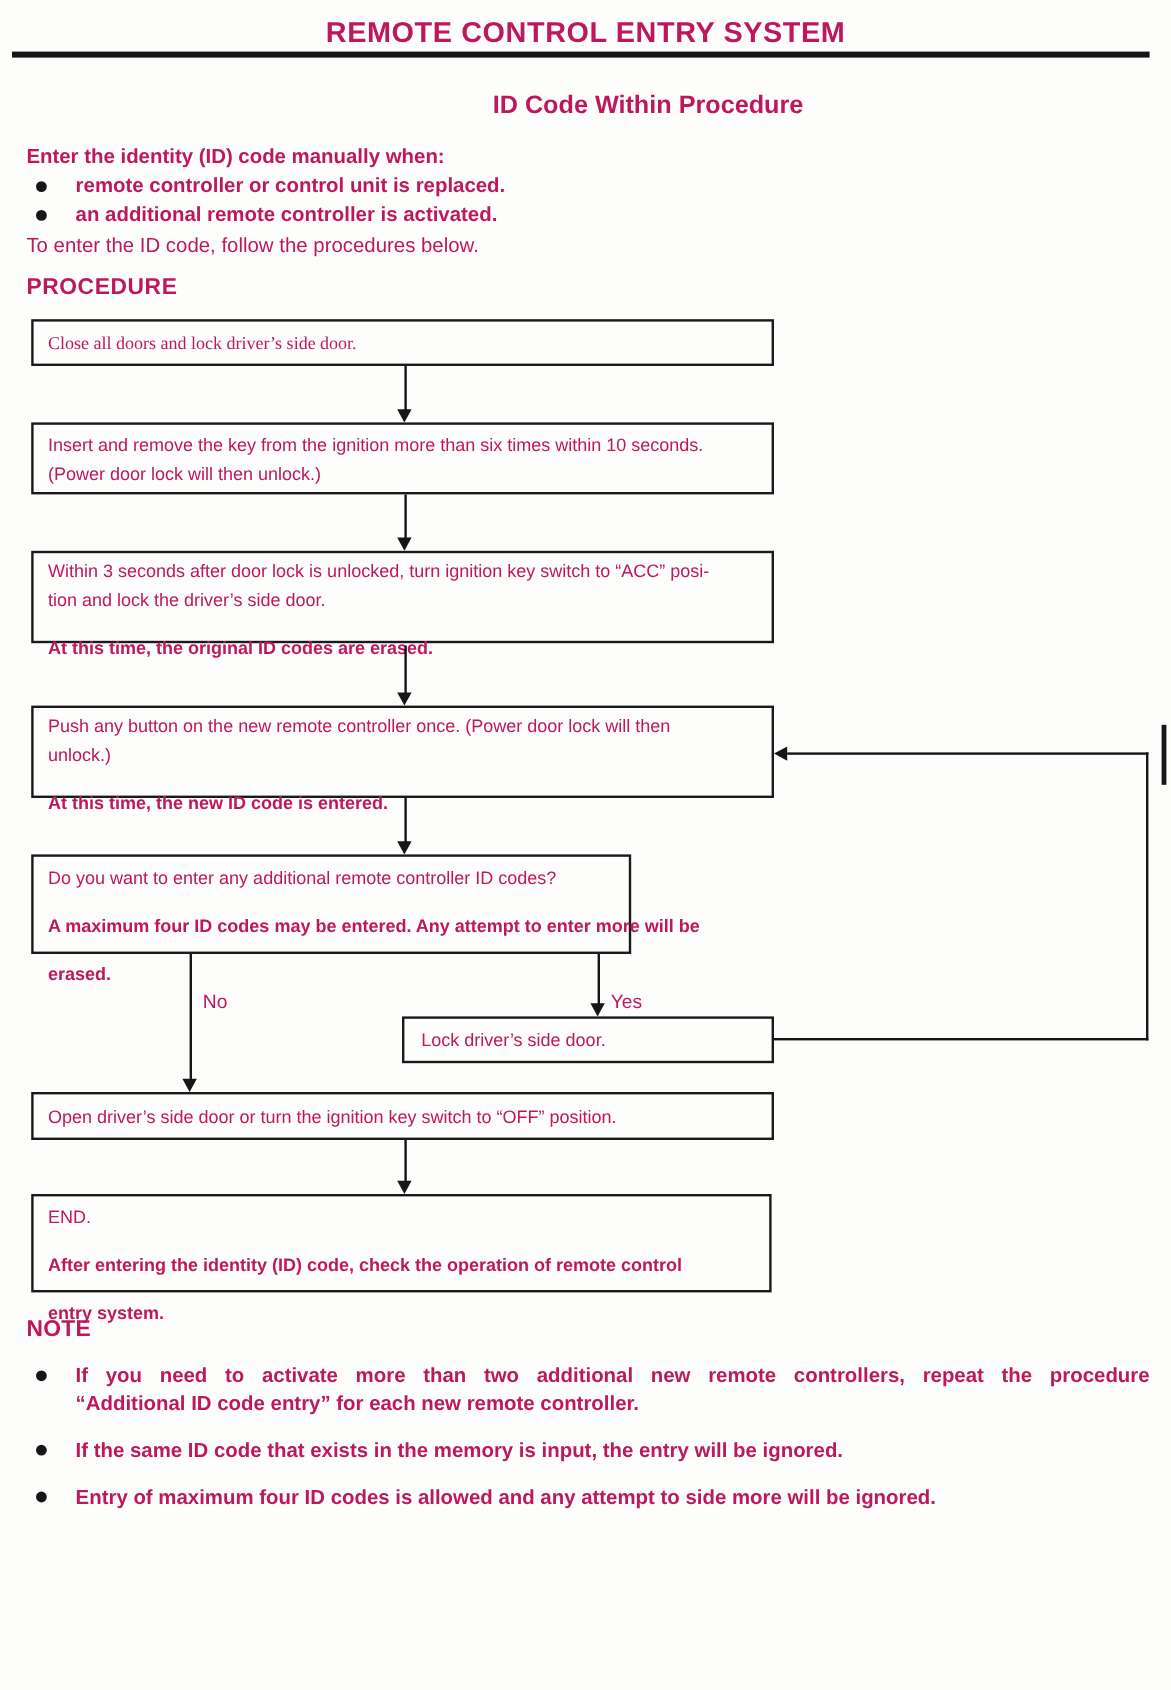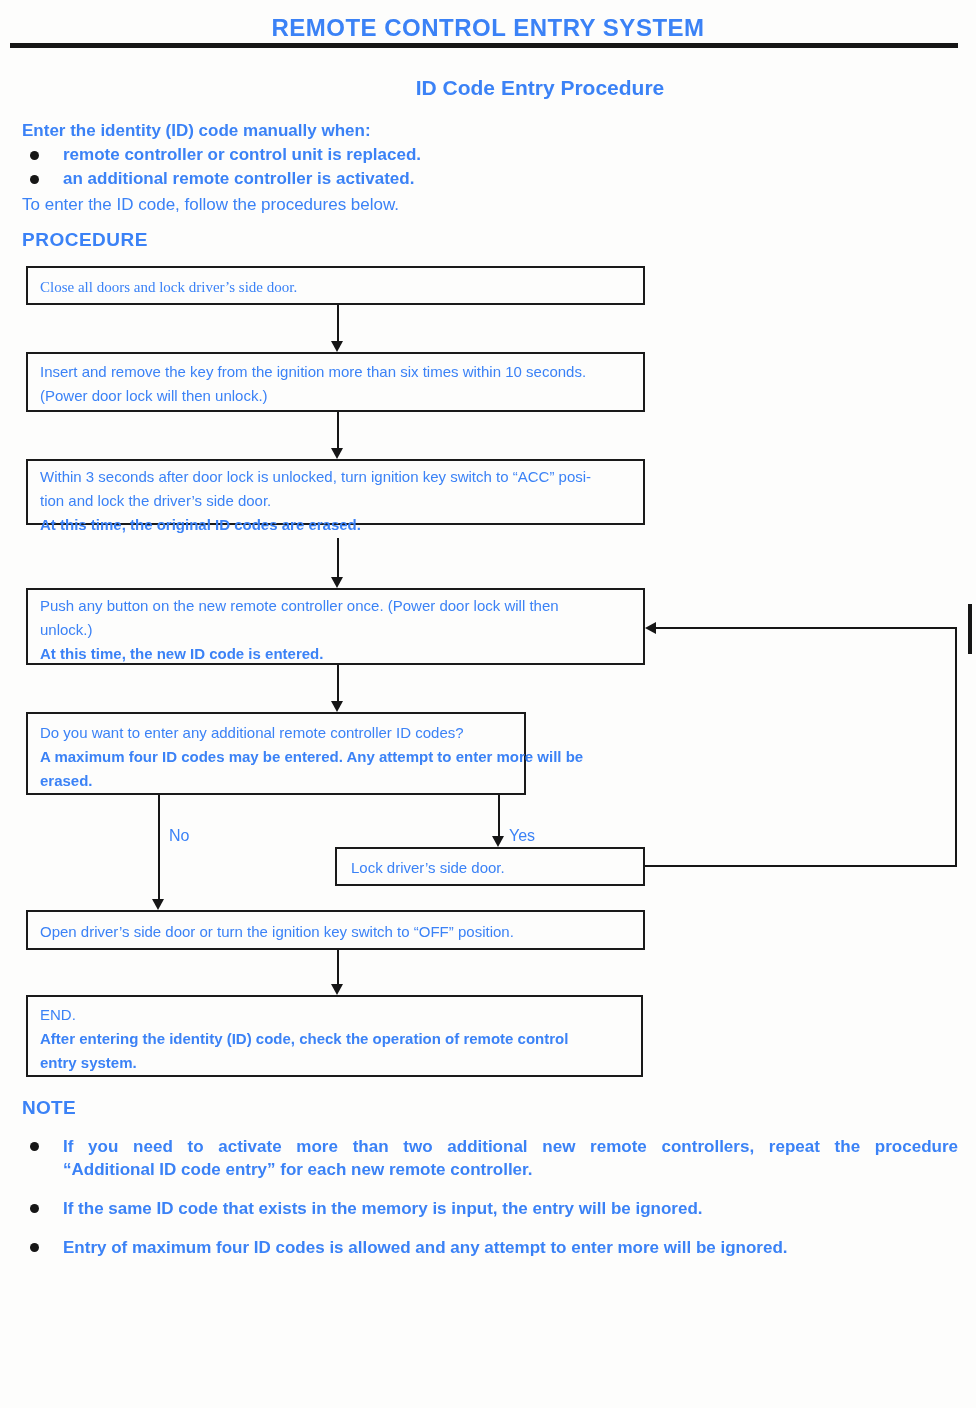--- a/index.html
+++ b/index.html
@@ -1,57 +1,57 @@
 <!DOCTYPE html>
 <html><head>
 <meta charset="utf-8">
 <style>
   html,body{margin:0;padding:0;background:#e8e8e8;}
   .page{
     position:relative;width:976px;height:1408px;background:#fdfdfc;
-    font-family:"Liberation Sans","DejaVu Sans",sans-serif;color:#3b82f6;
+    font-family:"Liberation Sans","DejaVu Sans",sans-serif;color:#be185d;
     overflow:hidden;margin:0 auto;
   }
   .abs{position:absolute;}
   .title{top:14px;left:0;width:976px;text-align:center;font-size:24px;font-weight:700;letter-spacing:.5px;}
   .title-rule{top:43px;left:10px;width:948px;height:5px;background:#161616;}
   .subtitle{top:76px;left:104px;width:872px;text-align:center;font-size:21px;font-weight:700;}
   .intro{top:120px;left:22px;width:700px;font-size:17px;line-height:22px;}
   .intro .lead{font-weight:700;}
   .intro .outro{font-weight:400;margin-top:4px;}
   .brow{display:flex;align-items:flex-start;margin-top:2px;}
   .dot{flex:none;width:9px;height:9px;border-radius:50%;background:#161616;margin:7px 8px 0 8px;}
   .brow .btxt{font-weight:700;margin-left:16px;}
   .proc-heading{top:229px;left:22px;font-size:19px;font-weight:700;letter-spacing:.5px;}
   .fbox{
     border:2px solid #1a1a1a;background:#fdfdfc;box-sizing:border-box;
     font-size:15px;line-height:24px;padding-left:12px;
   }
   .fbox .bline{white-space:nowrap;}
-  .fbox .bold{font-weight:700;}
+  .fbox .bold{font-weight:700;margin-top:16px;}
   .vline{width:2px;background:#161616;}
   .hline{height:2px;background:#161616;}
   .head-down{width:0;height:0;border-left:6px solid transparent;border-right:6px solid transparent;border-top:11px solid #161616;}
   .head-left{width:0;height:0;border-top:6px solid transparent;border-bottom:6px solid transparent;border-right:11px solid #161616;}
   .branch-label{font-size:16px;line-height:18px;margin-top:28px;}
   .edge-mark{width:4px;background:#161616;}
   .note{top:1096px;left:22px;width:936px;font-size:17px;line-height:23px;}
   .note .note-heading{font-size:19px;font-weight:700;letter-spacing:.3px;margin-bottom:5px;}
   .note .brow{margin-top:16px;}
   .note .btxt{font-weight:700;}
   .justify-line{text-align:justify;text-align-last:justify;}
 </style>
 </head>
 <body>
 
 <div class="page">
 
   <div class="abs title">REMOTE CONTROL ENTRY SYSTEM</div>
   <div class="abs title-rule"></div>
-  <div class="abs subtitle">ID Code Entry Procedure</div>
+  <div class="abs subtitle">ID Code Within Procedure</div>
 
   <div class="abs intro">
     <div class="lead">Enter the identity (ID) code manually when:</div>
     <div class="brow">
       <span class="dot"></span>
       <span class="btxt">remote controller or control unit is replaced.</span>
     </div>
     <div class="brow">
       <span class="dot"></span>
       <span class="btxt">an additional remote controller is activated.</span>
@@ -63,21 +63,21 @@
 
   <div class="abs fbox" style="left:26px;top:266px;width:619px;height:39px;padding-top:7px;font-family:Liberation Serif, serif;">
     <div class="bline">Close all doors and lock driver’s side door.</div>
   </div>
 
   <div class="abs fbox" style="left:26px;top:352px;width:619px;height:60px;padding-top:6px;">
     <div class="bline">Insert and remove the key from the ignition more than six times within 10 seconds.</div>
     <div class="bline">(Power door lock will then unlock.)</div>
   </div>
 
-  <div class="abs fbox" style="left:26px;top:459px;width:619px;height:66px;padding-top:4px;">
+  <div class="abs fbox" style="left:26px;top:459px;width:619px;height:77px;padding-top:4px;">
     <div class="bline">Within 3 seconds after door lock is unlocked, turn ignition key switch to “ACC” posi-</div>
     <div class="bline">tion and lock the driver’s side door.</div>
     <div class="bline bold">At this time, the original ID codes are erased.</div>
   </div>
 
   <div class="abs fbox" style="left:26px;top:588px;width:619px;height:77px;padding-top:4px;">
     <div class="bline">Push any button on the new remote controller once. (Power door lock will then</div>
     <div class="bline">unlock.)</div>
     <div class="bline bold">At this time, the new ID code is entered.</div>
   </div>
@@ -140,17 +140,17 @@
         <span class="justify-line" style="display:block;">If you need to activate more than two additional new remote controllers, repeat the procedure</span>
         <span style="display:block;">“Additional ID code entry” for each new remote controller.</span>
       </span>
     </div>
     <div class="brow">
       <span class="dot"></span>
       <span class="btxt">If the same ID code that exists in the memory is input, the entry will be ignored.</span>
     </div>
     <div class="brow">
       <span class="dot"></span>
-      <span class="btxt">Entry of maximum four ID codes is allowed and any attempt to enter more will be ignored.</span>
+      <span class="btxt">Entry of maximum four ID codes is allowed and any attempt to side more will be ignored.</span>
     </div>
   </div>
 
 </div>
 
 </body></html>

